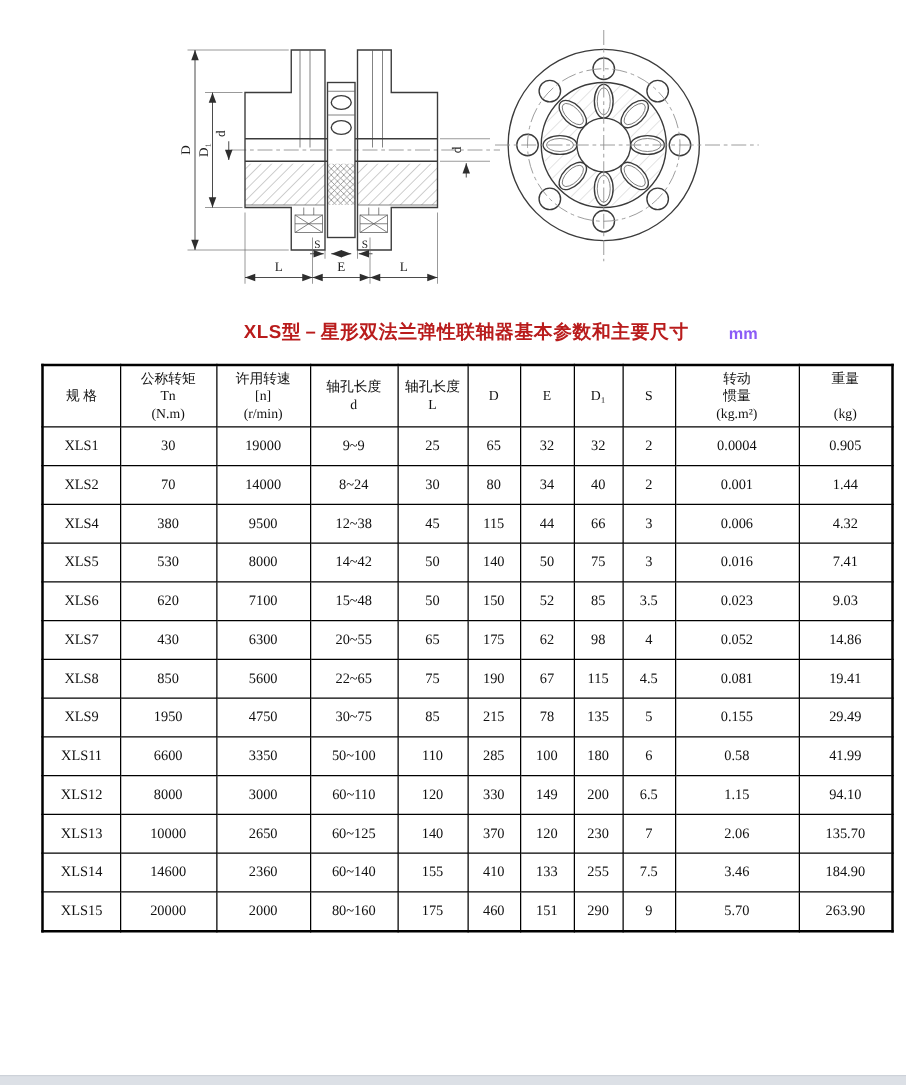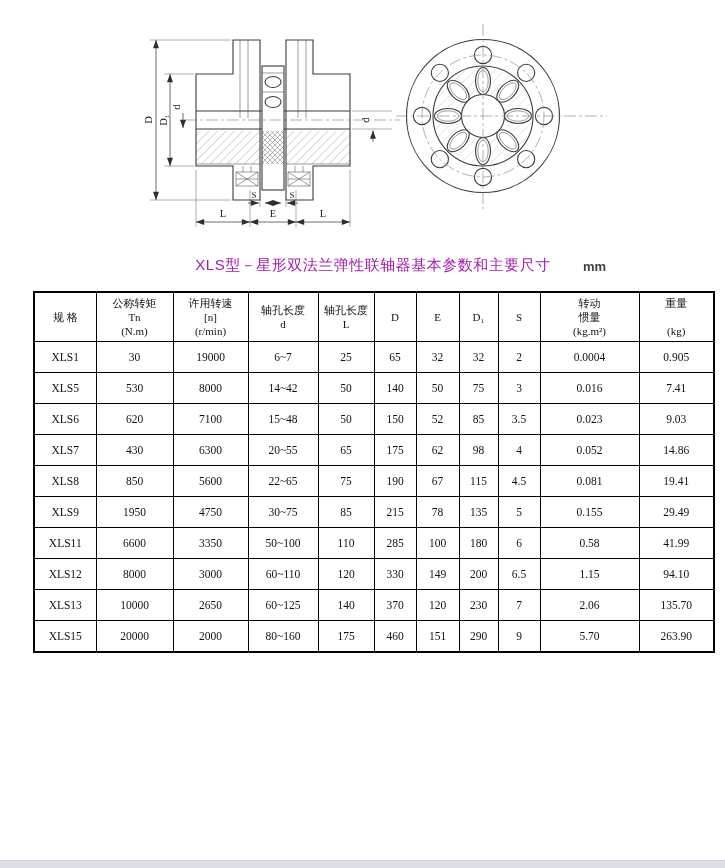--- a/index.html
+++ b/index.html
@@ -10,25 +10,25 @@
     color:#111;
   }
   .drawing-wrap{position:absolute;top:0;left:0;width:725px;height:250px;}
   .title-row{
     position:absolute;top:256px;left:33px;width:680px;height:24px;
     text-align:center;
     font-family:"Liberation Sans","DejaVu Sans",sans-serif;
   }
   .doc-title{
     display:inline-block;
-    font-size:15px;font-weight:400;letter-spacing:.5px;color:#a21caf;
+    font-size:15px;font-weight:700;letter-spacing:.5px;color:#b91c1c;
   }
   .unit-label{
     position:absolute;left:550px;top:3px;
-    font-size:13px;font-weight:700;color:#404040;
+    font-size:13px;font-weight:700;color:#8b5cf6;
   }
   table.params{
     position:absolute;top:291px;left:33px;
     width:680px;border-collapse:collapse;table-layout:fixed;
     border:2px solid #000;
   }
   table.params th, table.params td{
     border:1px solid #000;
     text-align:center;vertical-align:middle;
     padding:0 1px;
@@ -283,28 +283,54 @@
         <th>重量
 
 (kg)</th>
       </tr>
   </thead>
   <tbody>
       <tr>
         <td>XLS1</td>
         <td>30</td>
         <td>19000</td>
-        <td>6~7</td>
+        <td>9~9</td>
         <td>25</td>
         <td>65</td>
         <td>32</td>
         <td>32</td>
         <td>2</td>
         <td>0.0004</td>
         <td>0.905</td>
+      </tr>
+      <tr>
+        <td>XLS2</td>
+        <td>70</td>
+        <td>14000</td>
+        <td>8~24</td>
+        <td>30</td>
+        <td>80</td>
+        <td>34</td>
+        <td>40</td>
+        <td>2</td>
+        <td>0.001</td>
+        <td>1.44</td>
+      </tr>
+      <tr>
+        <td>XLS4</td>
+        <td>380</td>
+        <td>9500</td>
+        <td>12~38</td>
+        <td>45</td>
+        <td>115</td>
+        <td>44</td>
+        <td>66</td>
+        <td>3</td>
+        <td>0.006</td>
+        <td>4.32</td>
       </tr>
       <tr>
         <td>XLS5</td>
         <td>530</td>
         <td>8000</td>
         <td>14~42</td>
         <td>50</td>
         <td>140</td>
         <td>50</td>
         <td>75</td>
@@ -397,20 +423,33 @@
         <td>60~125</td>
         <td>140</td>
         <td>370</td>
         <td>120</td>
         <td>230</td>
         <td>7</td>
         <td>2.06</td>
         <td>135.70</td>
       </tr>
       <tr>
+        <td>XLS14</td>
+        <td>14600</td>
+        <td>2360</td>
+        <td>60~140</td>
+        <td>155</td>
+        <td>410</td>
+        <td>133</td>
+        <td>255</td>
+        <td>7.5</td>
+        <td>3.46</td>
+        <td>184.90</td>
+      </tr>
+      <tr>
         <td>XLS15</td>
         <td>20000</td>
         <td>2000</td>
         <td>80~160</td>
         <td>175</td>
         <td>460</td>
         <td>151</td>
         <td>290</td>
         <td>9</td>
         <td>5.70</td>

